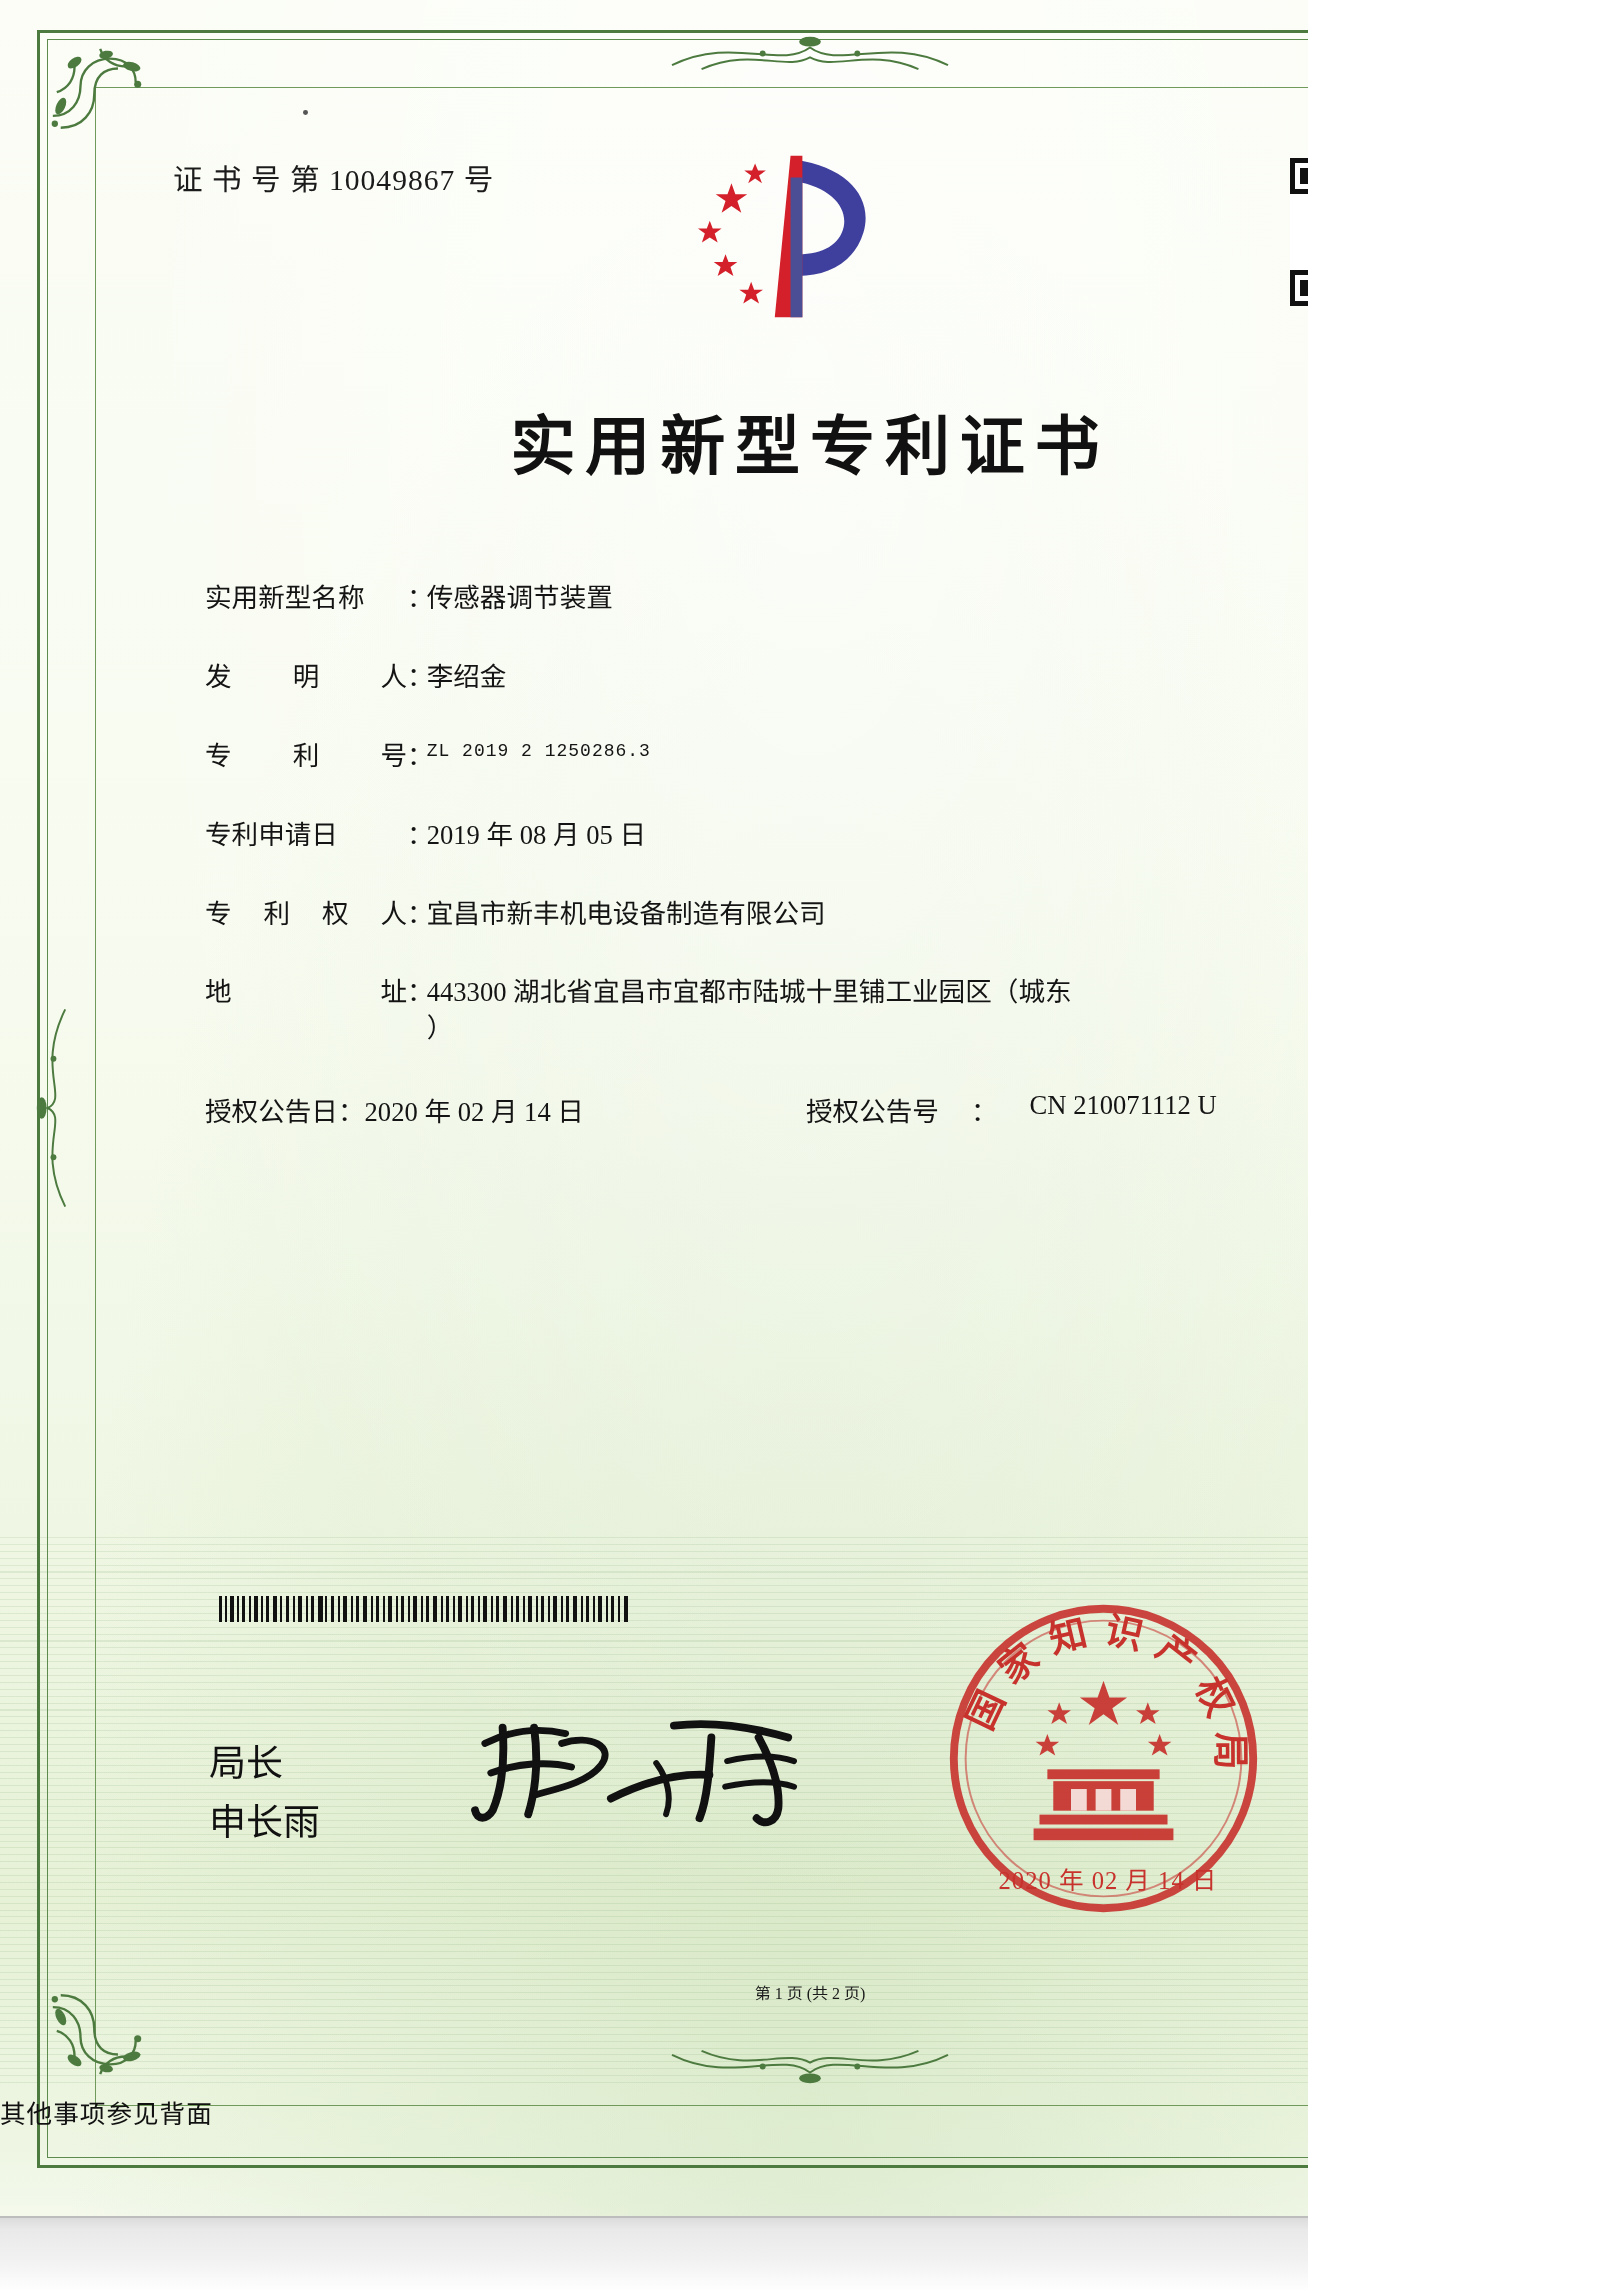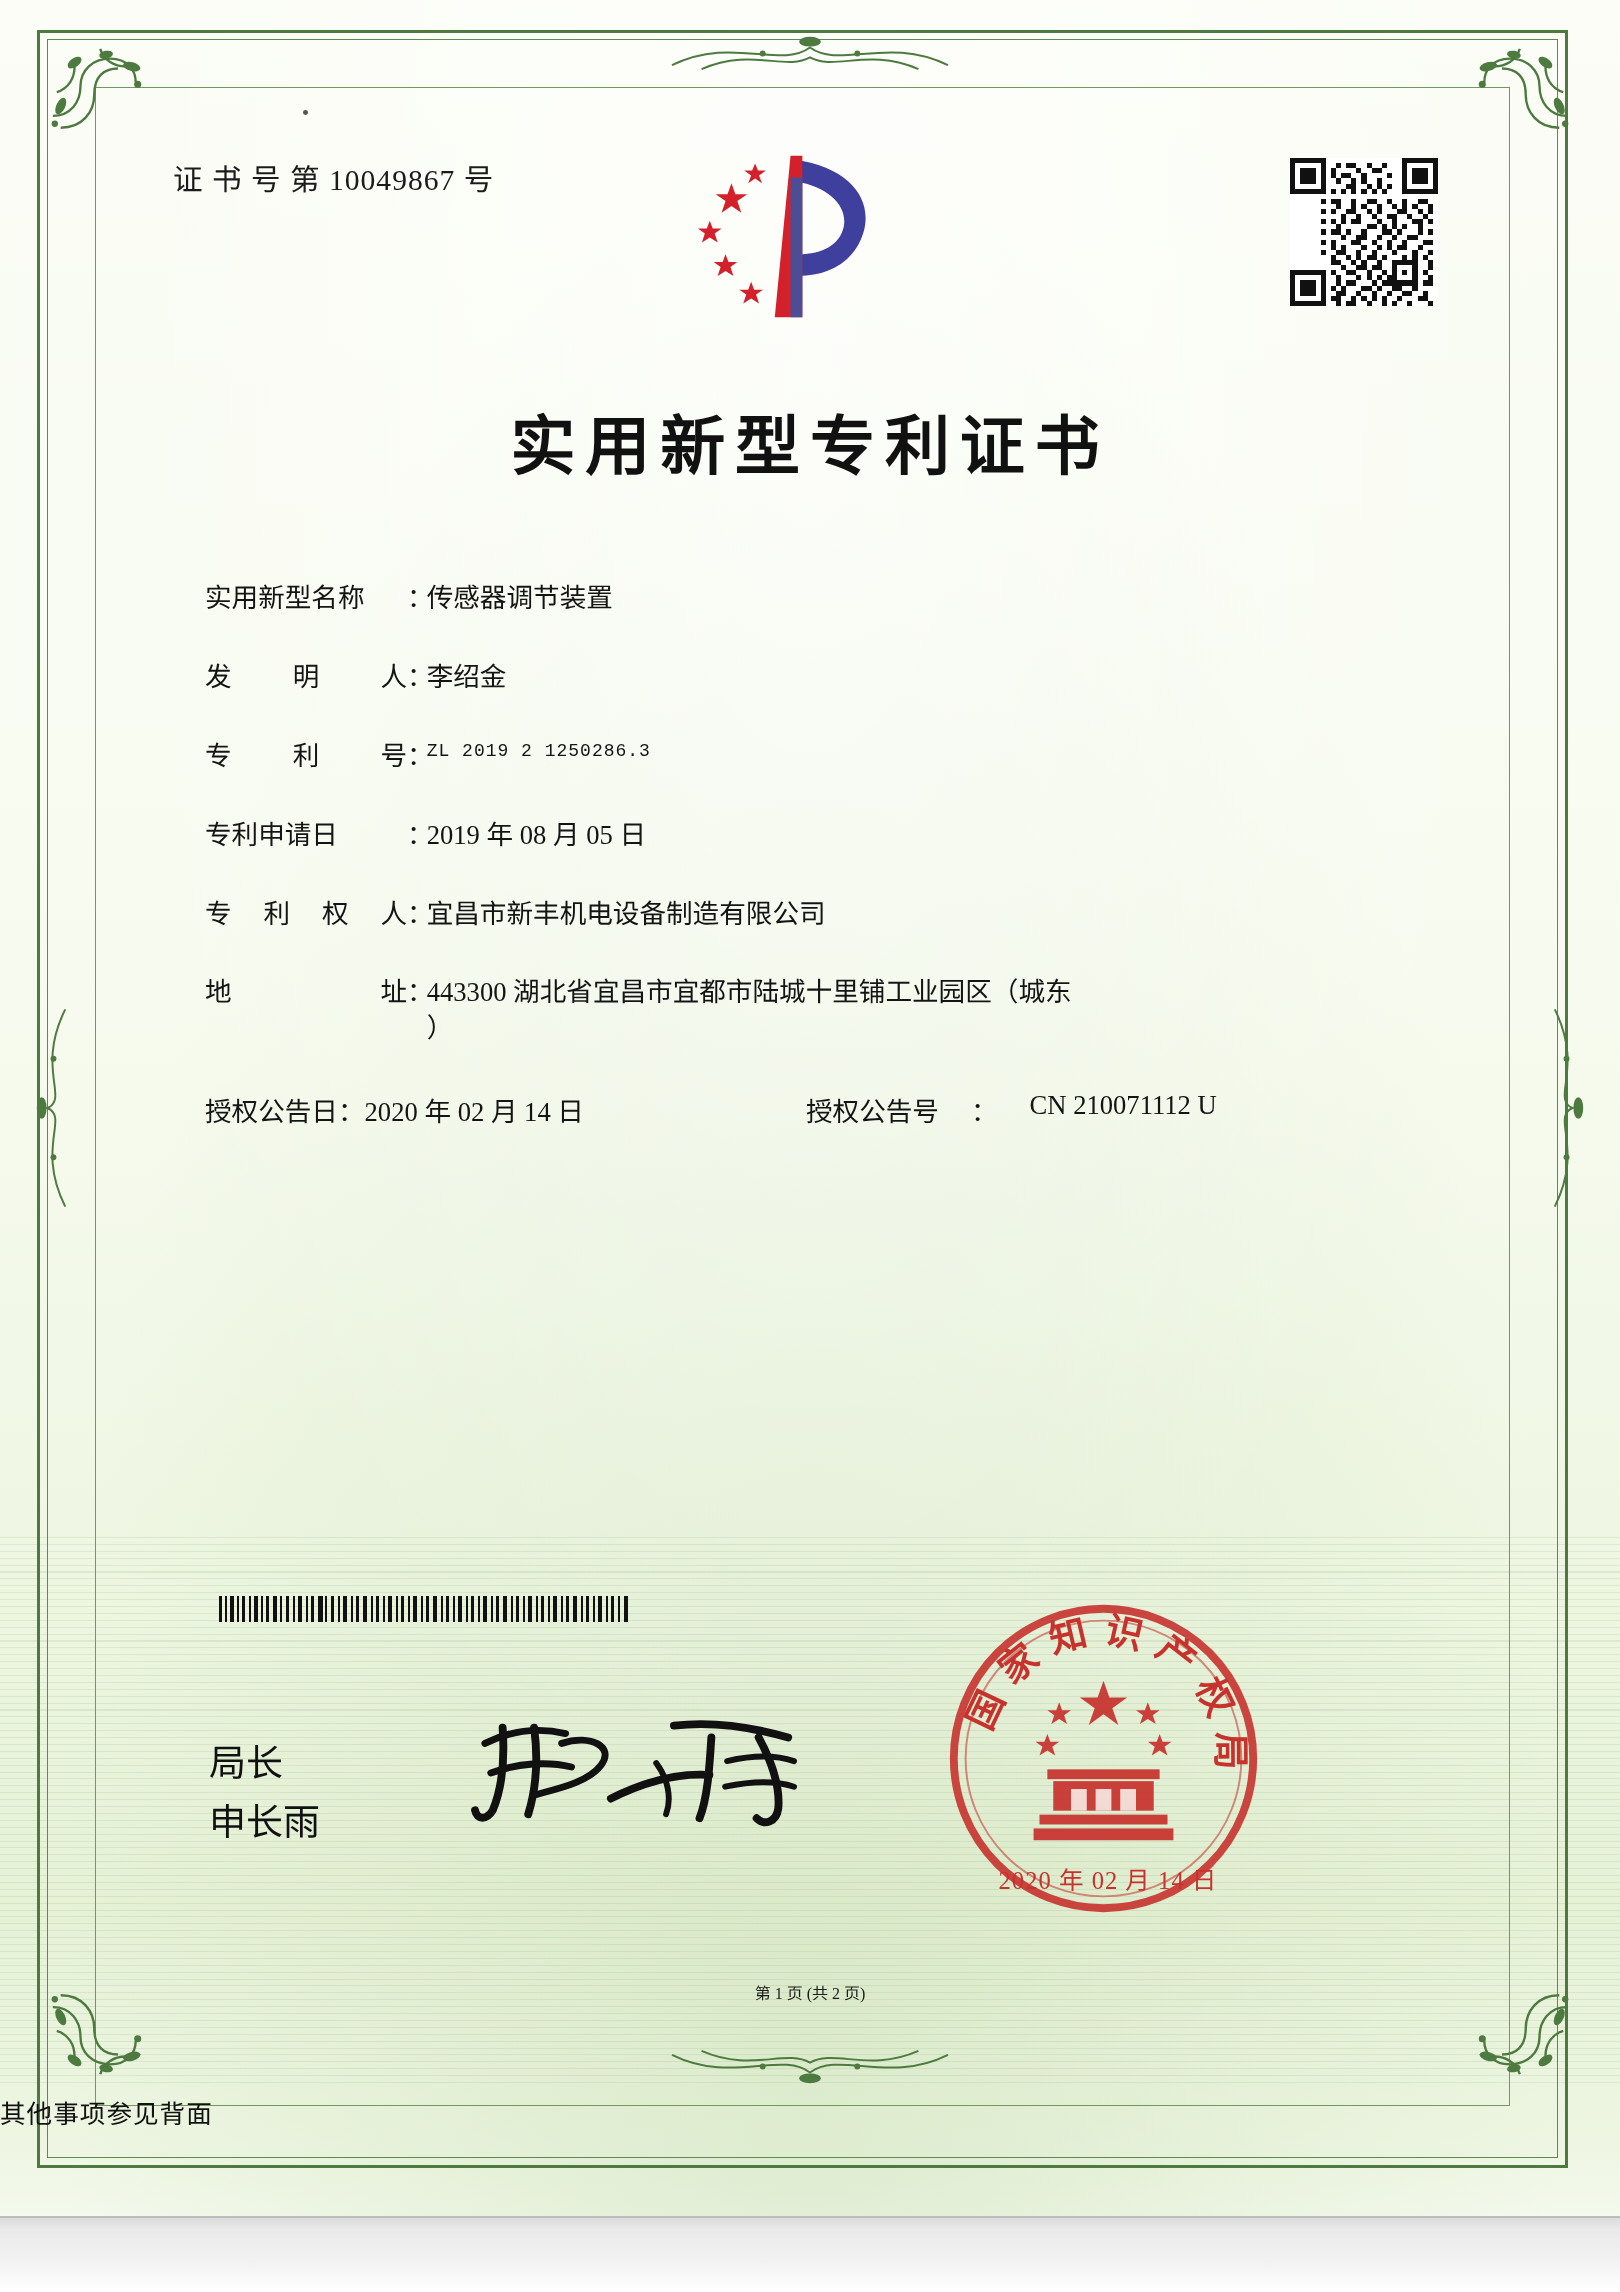--- a/index.html
+++ b/index.html
@@ -6,21 +6,21 @@
     margin: 0;
     padding: 0;
     background: #ffffff;
   }
   body {
     font-family: "Liberation Serif", "DejaVu Serif", serif;
   }
 
   .page {
     position: relative;
-    width: 1620px;
+    width: 1308px;
     height: 2292px;
     background: #ffffff;
     overflow: hidden;
   }
 
   
   .cert {
     position: absolute;
     left: 0;
     top: 0;

